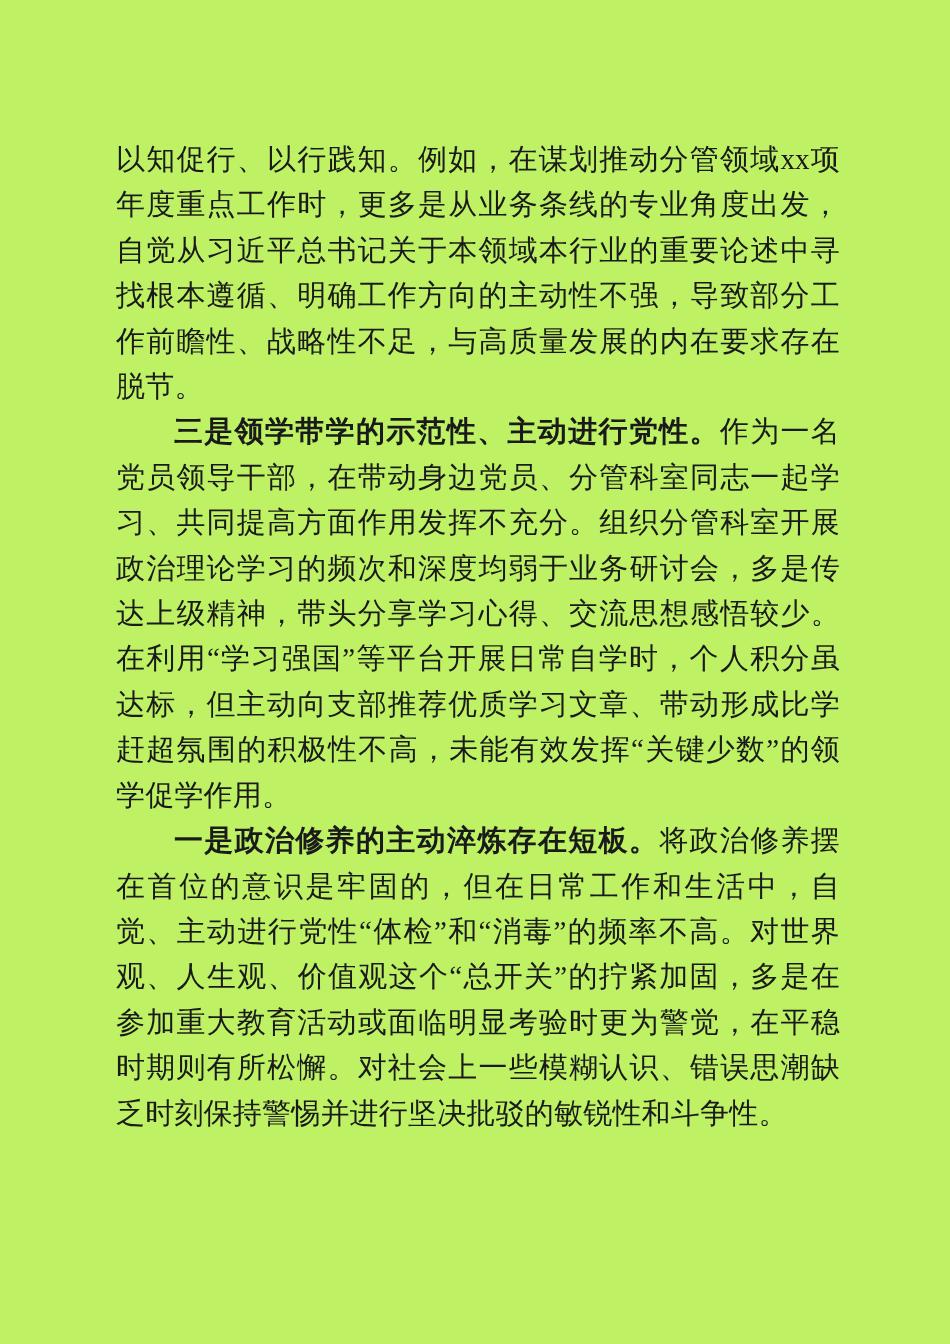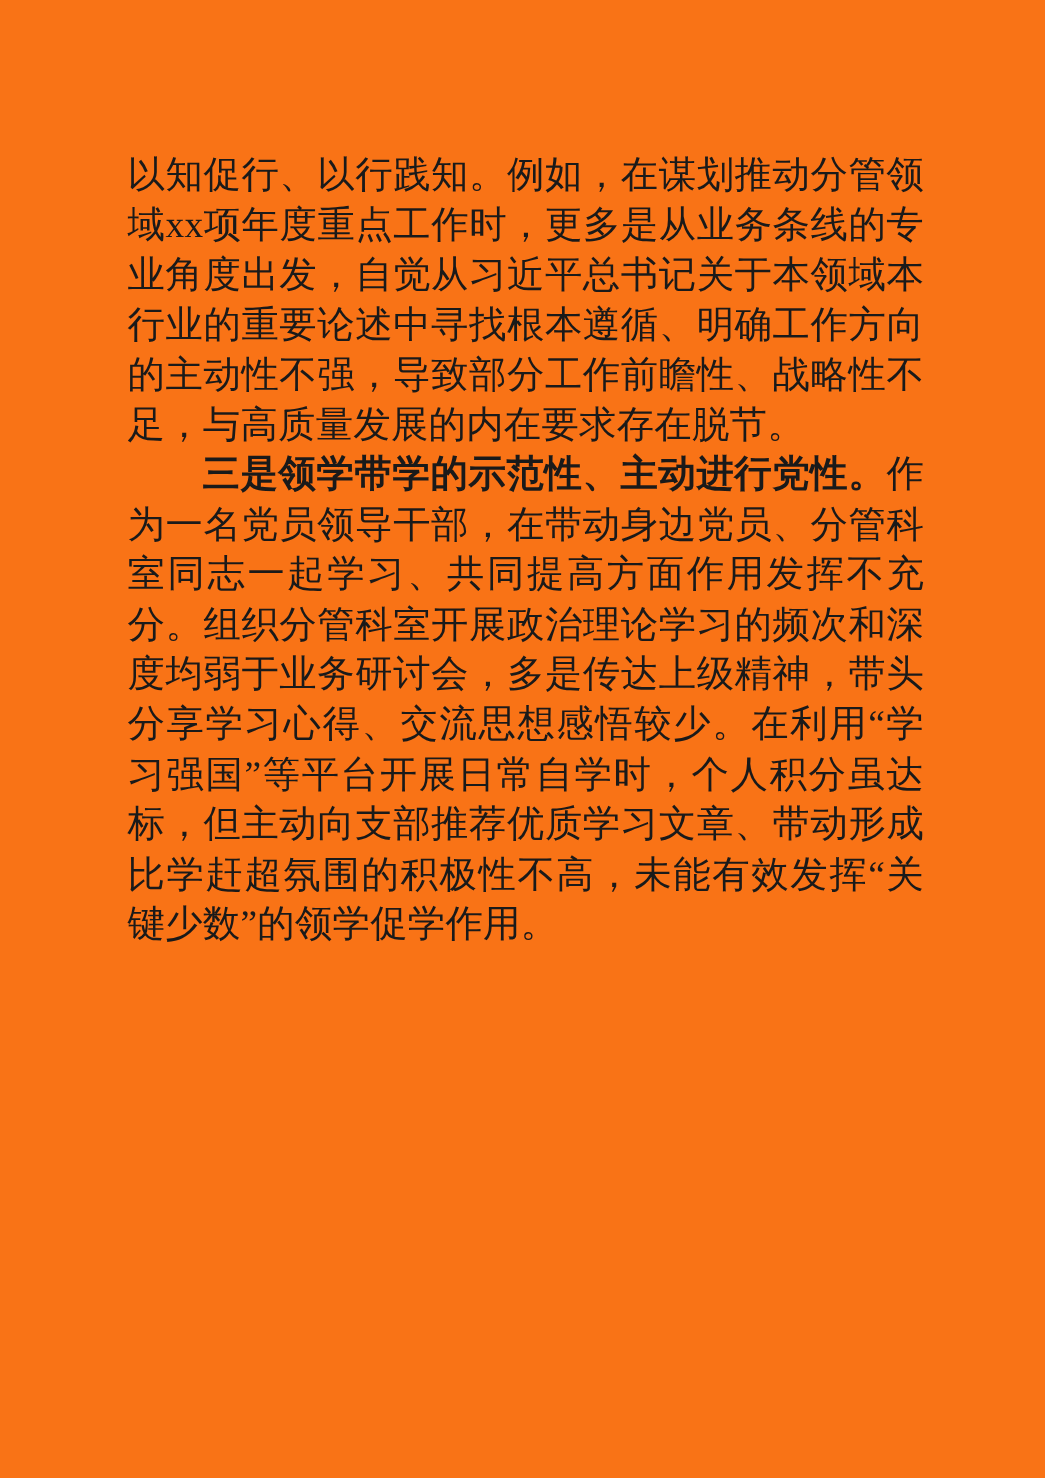--- a/index.html
+++ b/index.html
@@ -9,24 +9,24 @@
   }
   body {
     width: 950px;
     height: 1344px;
     overflow: hidden;
   }
   .page {
     box-sizing: border-box;
     width: 950px;
     height: 1344px;
-    background: #f97316;
+    background: #bef264;
     padding: 137px 110px 0 116px;
     font-family: "Liberation Serif", "DejaVu Serif", serif;
-    font-size: 34px;
+    font-size: 29px;
     line-height: 45.4px;
     color: #1a1a1a;
     text-align: justify;
     letter-spacing: 0.2px;
   }
   .para {
     margin: 0;
     padding: 0;
   }
   .para.indent {
@@ -39,14 +39,15 @@
 </head>
 <body>
 
 <div class="page">
 
   <p class="para"><span class="lead"></span><span>以知促行、以行践知。例如，在谋划推动分管领域xx项年度重点工作时，更多是从业务条线的专业角度出发，自觉从习近平总书记关于本领域本行业的重要论述中寻找根本遵循、明确工作方向的主动性不强，导致部分工作前瞻性、战略性不足，与高质量发展的内在要求存在脱节。</span></p>
 
   <p class="para indent"><span class="lead">三是领学带学的示范性、主动进行党性。</span><span>作为一名党员领导干部，在带动身边党员、分管科室同志一起学习、共同提高方面作用发挥不充分。组织分管科室开展政治理论学习的频次和深度均弱于业务研讨会，多是传达上级精神，带头分享学习心得、交流思想感悟较少。在利用“学习强国”等平台开展日常自学时，个人积分虽达标，但主动向支部推荐优质学习文章、带动形成比学赶超氛围的积极性不高，未能有效发挥“关键少数”的领学促学作用。</span></p>
 
 
+  <p class="para indent"><span class="lead">一是政治修养的主动淬炼存在短板。</span><span>将政治修养摆在首位的意识是牢固的，但在日常工作和生活中，自觉、主动进行党性“体检”和“消毒”的频率不高。对世界观、人生观、价值观这个“总开关”的拧紧加固，多是在参加重大教育活动或面临明显考验时更为警觉，在平稳时期则有所松懈。对社会上一些模糊认识、错误思潮缺乏时刻保持警惕并进行坚决批驳的敏锐性和斗争性。</span></p>
 
 </div>
 
 </body></html>

